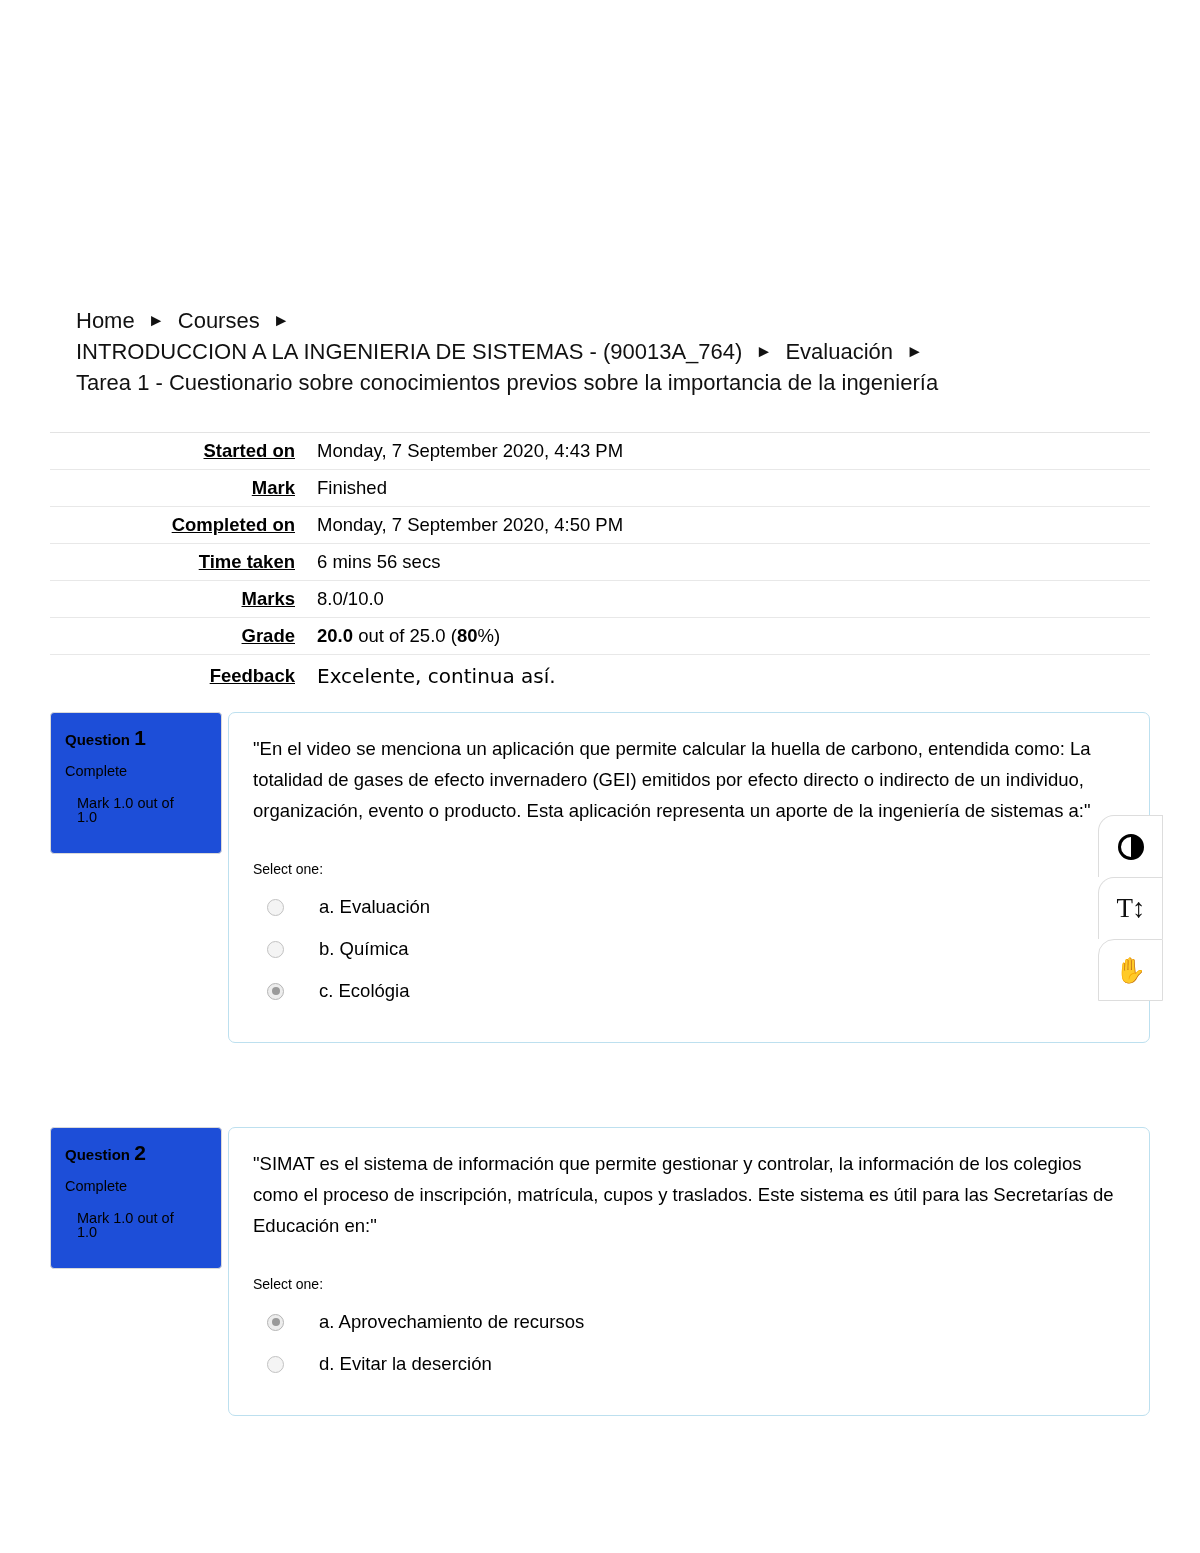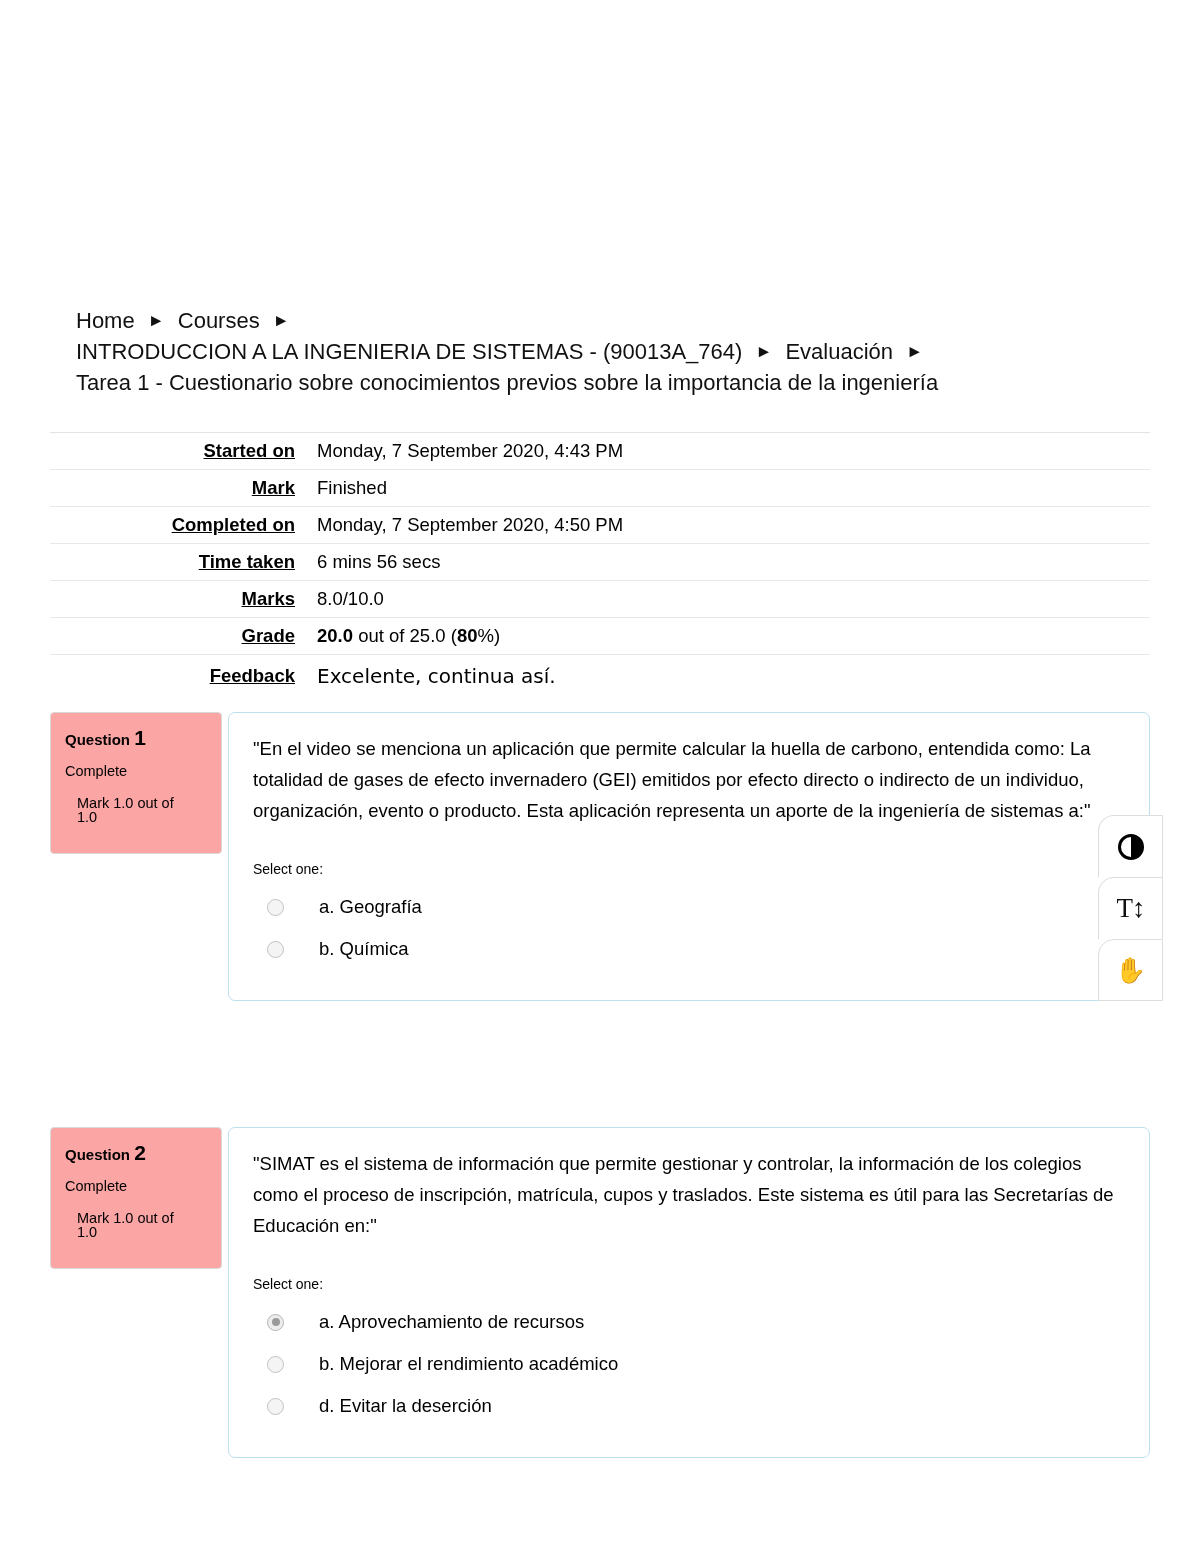--- a/index.html
+++ b/index.html
@@ -81,21 +81,21 @@
     width: 1100px;
   }
   .q-info {
     position: absolute;
     left: 0;
     top: 0;
     width: 172px;
     min-height: 104px;
     border: 1px solid #d9d9d9;
     border-radius: 4px;
-    background: #fca5a5;
+    background: #1d4ed8;
     padding: 14px 14px 16px 14px;
     box-sizing: border-box;
   }
   .q-info .q-num {
     font-size: 15px;
     font-weight: bold;
     margin: 0 0 16px 0;
     line-height: 1;
   }
   .q-info .q-num .n {
@@ -277,25 +277,29 @@
     <p class="q-num"><span>Question</span> <span class="n">1</span></p>
     <p class="q-state">Complete</p>
     <p class="q-mark">Mark 1.0 out of 1.0</p>
   </div>
   <div class="q-content">
     <p class="q-text">"En el video se menciona un aplicación que permite calcular la huella de carbono, entendida como: La totalidad de gases de efecto invernadero (GEI) emitidos por efecto directo o indirecto de un individuo, organización, evento o producto. Esta aplicación representa un aporte de la ingeniería de sistemas a:"</p>
     <p class="q-selectone">Select one:</p>
     <ul class="answers">
       <li class="answer">
         <span class="radio"></span>
-        <span class="answer-label">a. Geografía</span>
+        <span class="answer-label">a. Evaluación</span>
       </li>
       <li class="answer">
         <span class="radio"></span>
         <span class="answer-label">b. Química</span>
+      </li>
+      <li class="answer">
+        <span class="radio checked"></span>
+        <span class="answer-label">c. Ecológia</span>
       </li>
     </ul>
   </div>
 </div>
 
 <div class="question" style="top:1127px; height:352px;">
   <div class="q-info">
     <p class="q-num"><span>Question</span> <span class="n">2</span></p>
     <p class="q-state">Complete</p>
     <p class="q-mark">Mark 1.0 out of 1.0</p>
@@ -303,24 +307,20 @@
   <div class="q-content">
     <p class="q-text">"SIMAT es el sistema de información que permite gestionar y controlar, la información de los colegios como el proceso de inscripción, matrícula, cupos y traslados. Este sistema es útil para las Secretarías de Educación en:"</p>
     <p class="q-selectone">Select one:</p>
     <ul class="answers">
       <li class="answer">
         <span class="radio checked"></span>
         <span class="answer-label">a. Aprovechamiento de recursos</span>
       </li>
       <li class="answer">
         <span class="radio"></span>
-        <span class="answer-label">b. Mejorar el rendimiento académico</span>
-      </li>
-      <li class="answer">
-        <span class="radio"></span>
         <span class="answer-label">d. Evitar la deserción</span>
       </li>
     </ul>
   </div>
 </div>
 
 <div class="a11y-bar">
   <div class="a11y-btn">
     <span class="icon-contrast"></span>
   </div>

